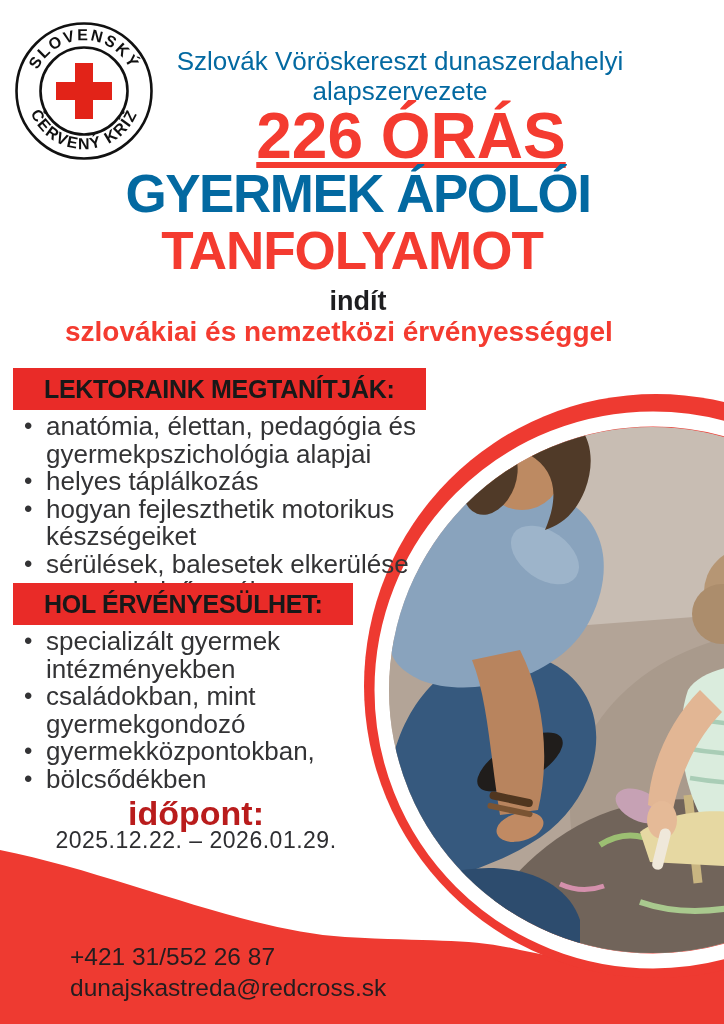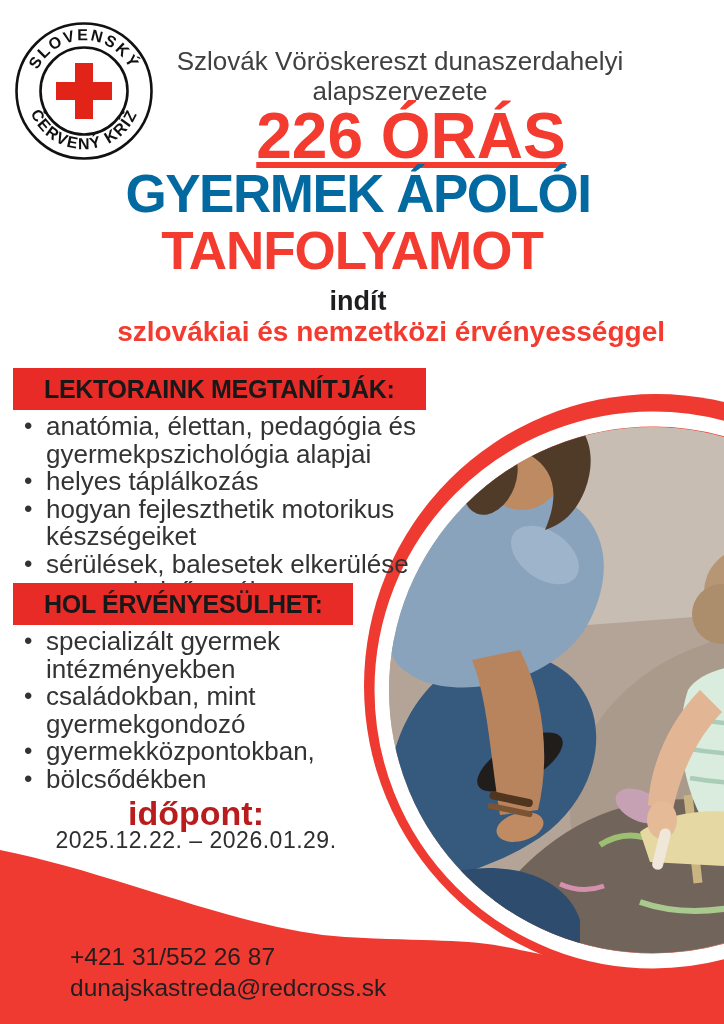--- a/index.html
+++ b/index.html
@@ -2,29 +2,29 @@
 <html><head>
 <meta charset="utf-8">
 <style>
   html,body{margin:0;padding:0;background:#e9e9e9;}
   .page{position:relative;width:724px;height:1024px;background:#ffffff;overflow:hidden;
         font-family:"Liberation Sans",sans-serif;}
   .bg-svg{position:absolute;inset:0;z-index:0;}
   .logo-svg{position:absolute;left:14px;top:21px;width:140px;height:140px;z-index:2;}
   .abs{position:absolute;z-index:2;}
   .org{left:120px;top:46px;width:560px;text-align:center;font-size:26px;line-height:30px;
-       color:#404040;font-weight:400;}
+       color:#0369a1;font-weight:400;}
   .hours{left:111px;top:104px;width:600px;text-align:center;font-size:64px;font-weight:800;
          color:#f43b30;line-height:1;letter-spacing:0;text-decoration:underline;}
   .subject{left:58px;top:167px;width:600px;text-align:center;font-size:53px;font-weight:800;
            color:#0369a1;line-height:1;letter-spacing:-1.5px;}
   .course{left:52px;top:224px;width:600px;text-align:center;font-size:53px;font-weight:800;
           color:#f43b30;line-height:1;letter-spacing:-1px;}
   .verb{left:58px;top:286px;width:600px;text-align:center;font-size:27px;font-weight:700;color:#1e1e20;}
-  .validity{left:65px;top:316px;width:600px;text-align:right;font-size:28px;font-weight:800;color:#f43b30;}
+  .validity{left:65px;top:316px;width:600px;text-align:left;font-size:28px;font-weight:800;color:#f43b30;}
   .banner{left:13px;height:42px;background:#e92b28;color:#181818;font-weight:800;
           font-size:25px;line-height:42px;padding:0 31px;display:inline-block;letter-spacing:-0.3px;}
   .banner1{top:368px;}
   .banner2{top:583px;}
   ul.blist{left:22px;margin:0;padding:0;list-style:none;font-size:26px;line-height:27.5px;
            color:#333335;}
   .list1{top:413px;width:430px;}
   .list2{top:628px;width:312px;}
   ul.blist li{position:relative;padding-left:24px;margin:0;}
   ul.blist .blt{position:absolute;left:2px;top:-1px;font-size:24px;}

